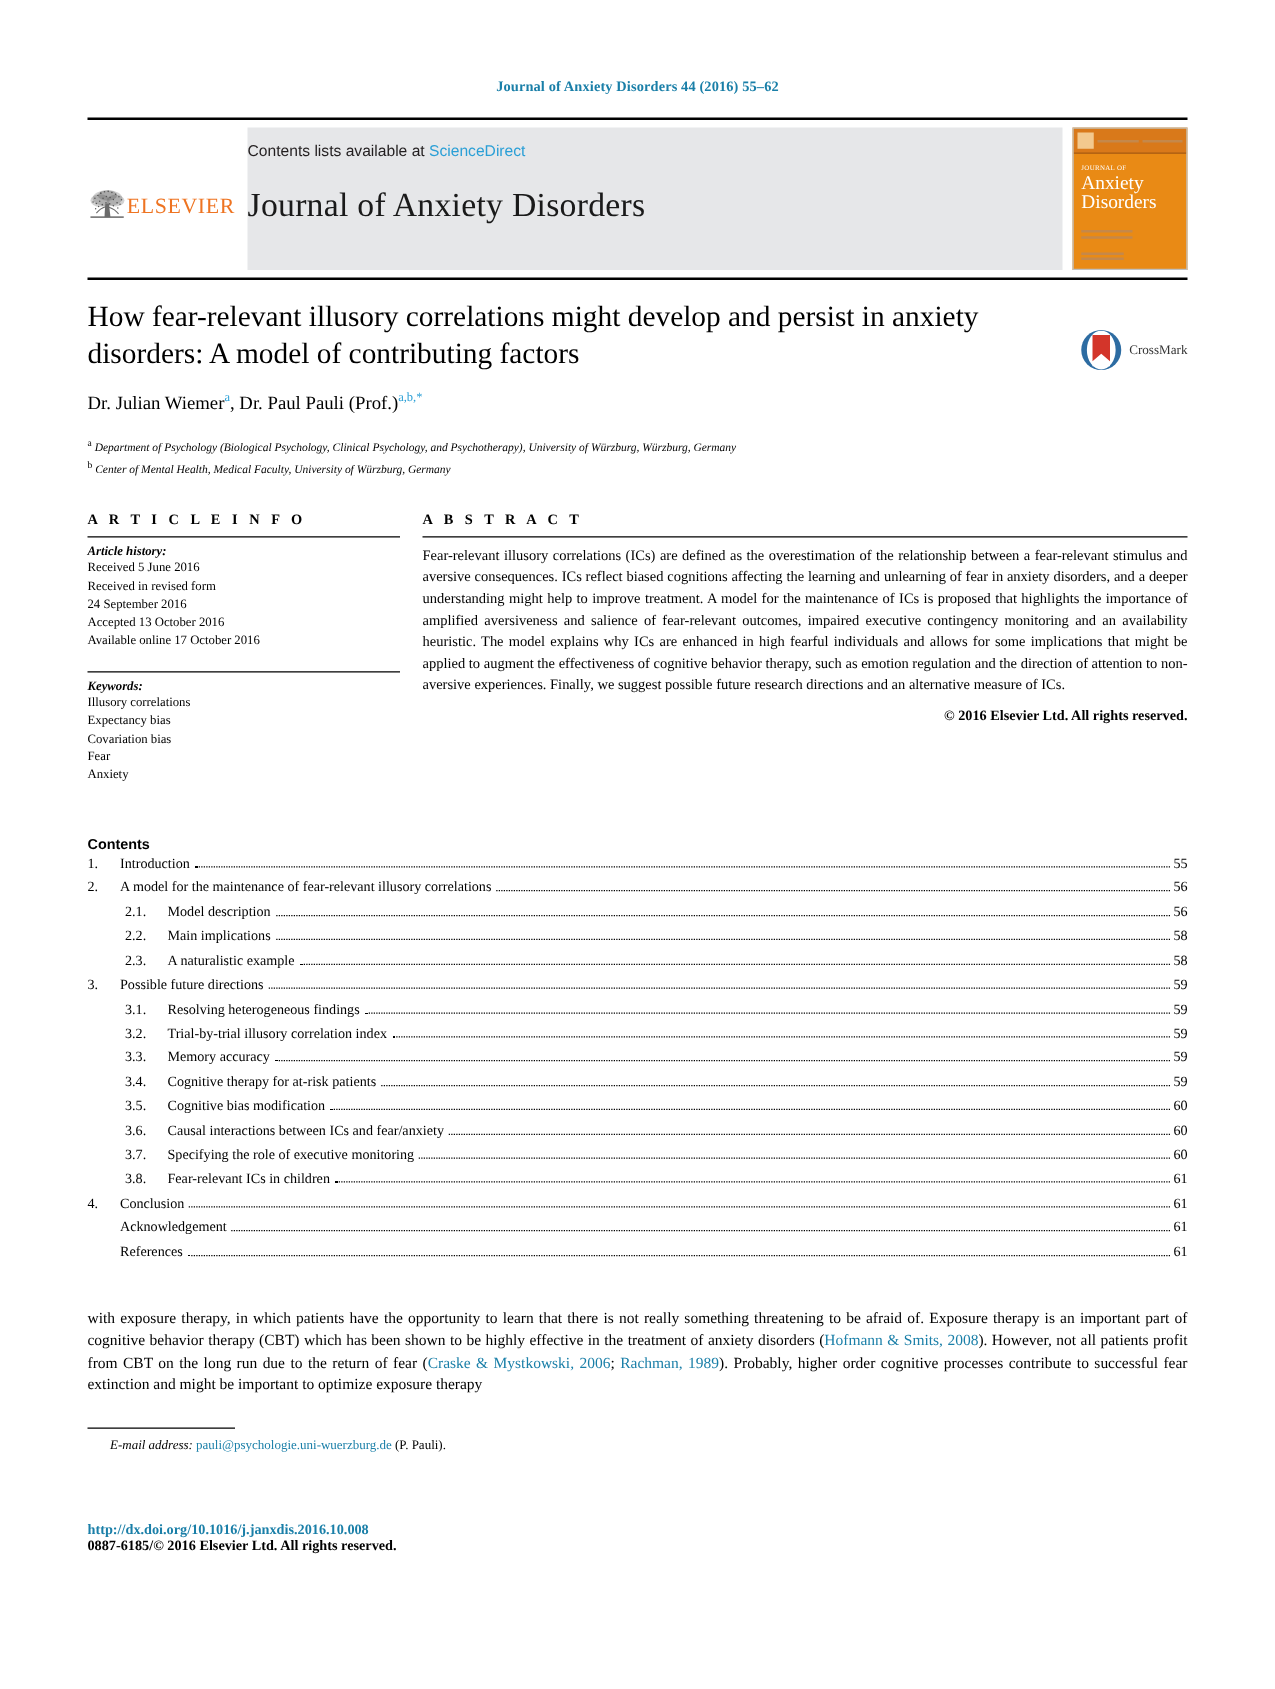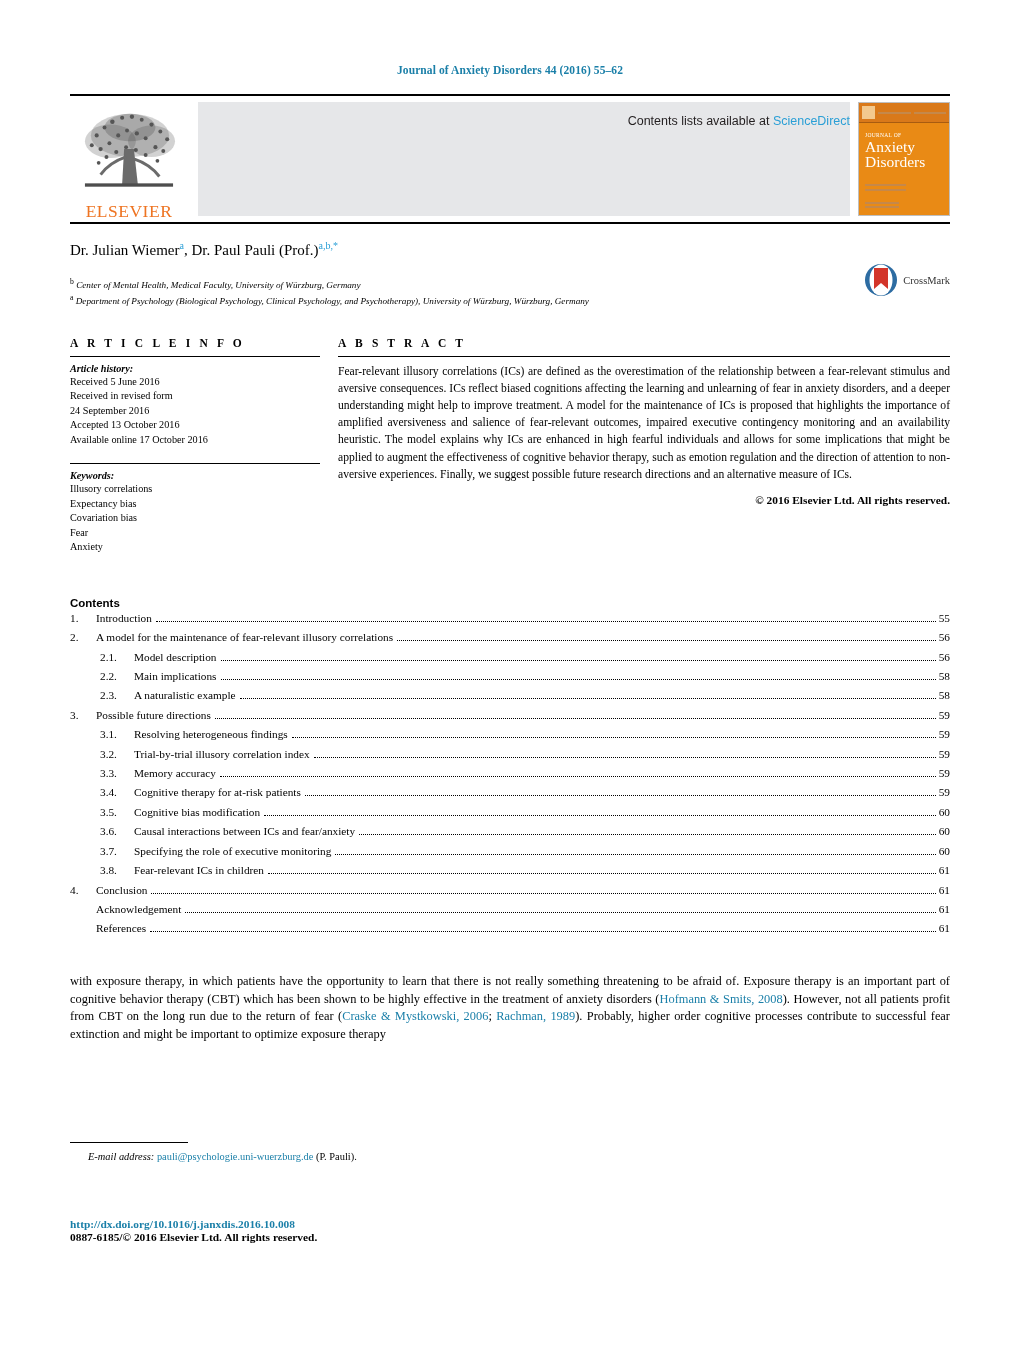--- a/index.html
+++ b/index.html
@@ -33,41 +33,41 @@
     border-top: 2px solid #000;
     padding-top: 6px;
     display: flex;
     align-items: stretch;
     height: 128px;
   }
   .elsevier-box {
     width: 118px;
     flex: 0 0 118px;
     display: flex;
-    flex-direction: column;
+    flex-direction: row;
     align-items: center;
     justify-content: flex-start;
     padding-top: 4px;
   }
   .tree-svg { display:block; }
   .elsevier-word {
     font-family: "Liberation Serif", serif;
     font-size: 17.5px;
     font-weight: normal;
     color: #ee7422;
     letter-spacing: .5px;
     margin-top: 1px;
   }
   .sd-banner {
     flex: 1 1 auto;
     background: #e6e7e9;
     margin: 0 8px 6px 10px;
     display: flex;
     flex-direction: column;
-    align-items: flex-end;
+    align-items: flex-start;
     padding-top: 12px;
   }
   .sd-line {
     font-family: "Liberation Sans", sans-serif;
     font-size: 12.5px;
     color: #231f20;
   }
   .sd-link { color: #2a9fd6; }
   .journal-name {
     font-family: "Liberation Serif", serif;
@@ -301,20 +301,21 @@
         <path d="M58 54 C70 58 78 64 84 72" stroke="#6b6b6b" stroke-width="3" fill="none"></path>
         <rect x="8" y="79" width="90" height="3.4" fill="#4d4d4d"></rect>
       </svg>
       <div class="elsevier-word">ELSEVIER</div>
     </div>
 
     <div class="sd-banner">
       <div class="sd-line">
         <span>Contents lists available at </span><span class="sd-link">ScienceDirect</span>
       </div>
+      <div class="journal-name">Journal of Anxiety Disorders</div>
     </div>
 
     <div class="cover-thumb">
       <div class="cover-topbar">
         <div class="cover-minilogo"></div>
         <div class="cover-dash"></div>
         <div class="cover-dash"></div>
       </div>
       <div class="cover-title">
         <span class="small">JOURNAL OF</span>
@@ -328,28 +329,29 @@
       <div class="cover-foot">
         <div></div>
           <div></div>
       </div>
     </div>
 
   </div>
   <div class="masthead-rule"></div>
 
   <div class="titleblock">
+    <h1 class="paper-title">How fear-relevant illusory correlations might develop and persist in anxiety disorders: A model of contributing factors</h1>
     <div class="authors">
       <span>Dr. Julian Wiemer</span><sup>a</sup><span>, Dr. Paul Pauli (Prof.)</span><sup>a,b,</sup><sup>*</sup>
     </div>
     <div class="affil">
+      <sup>a</sup><span> Department of Psychology (Biological Psychology, Clinical Psychology, and Psychotherapy), University of Würzburg, Würzburg, Germany</span>
+    </div>
+    <div class="affil">
       <sup>b</sup><span> Center of Mental Health, Medical Faculty, University of Würzburg, Germany</span>
-    </div>
-    <div class="affil">
-      <sup>a</sup><span> Department of Psychology (Biological Psychology, Clinical Psychology, and Psychotherapy), University of Würzburg, Würzburg, Germany</span>
     </div>
 
     <div class="crossmark">
       <svg width="36" height="36" viewBox="0 0 36 36">
         <circle cx="18" cy="18" r="16" fill="#2d6ca2"></circle>
         <ellipse cx="18" cy="18" rx="11.5" ry="15.5" fill="#ffffff"></ellipse>
         <path d="M11 6 L25 6 L25 27 L18 21 L11 27 Z" fill="#d3352a"></path>
         <path d="M11 29 L18 23.5 L25 29 L25 31 L11 31 Z" fill="#ffffff"></path>
       </svg>
       <span class="crossmark-label">CrossMark</span>

